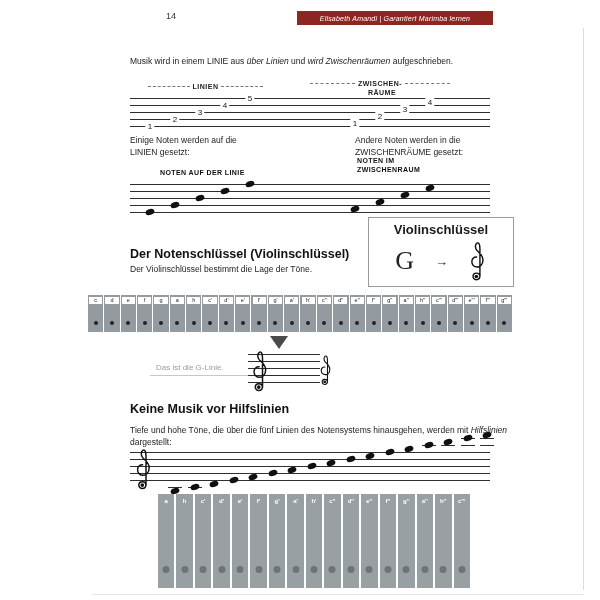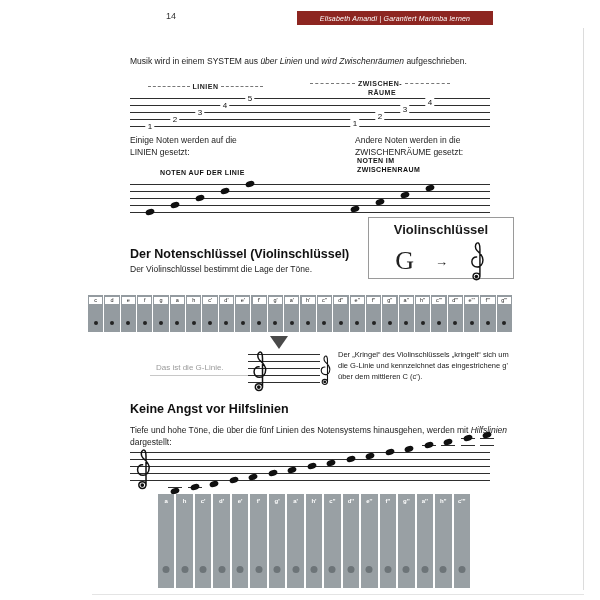--- a/index.html
+++ b/index.html
@@ -24,21 +24,21 @@
   .note { position:absolute; width:9px; height:6px; background:#101010; border-radius:50%;
           transform:translate(-50%,-50%) rotate(-18deg); }
   .ledger { position:absolute; width:14px; height:1px; background:#2e2e2e; transform:translateX(-50%); }
   .num { position:absolute; transform:translate(-50%,-50%); font-size:8px; background:#fff; padding:0 2.5px; color:#111; }
 
   .dashrow { display:flex; align-items:center; gap:3px; font-size:7px; font-weight:bold; letter-spacing:.5px; color:#222; }
   .dash { border-top:1px dashed #777; height:0; flex:1; min-width:12px; }
 
   .staff-caption { font-size:7px; font-weight:bold; letter-spacing:.4px; color:#111; }
 
-  .violin-box { left:368px; top:217px; width:146px; height:62px; border:1.5px solid #9a9a9a; background:#fff; }
+  .violin-box { left:368px; top:217px; width:146px; height:70px; border:1.5px solid #9a9a9a; background:#fff; }
   .violin-box .vb-title { display:block; text-align:center; font-size:13px; font-weight:bold; margin-top:4px; }
   .vb-row { display:flex; align-items:center; justify-content:space-around; padding:0 16px; margin-top:2px; }
   .g-letter { font-family:"Liberation Serif", serif; font-size:26px; color:#222; }
   .arrow { font-size:13px; color:#222; }
 
   .clef { display:block; }
 
   .kb { position:absolute; display:flex; }
   .kb-top { left:88px; top:295px; width:424px; height:37px; gap:1px; }
   .kb-top .key { flex:1; background:#949ba0; position:relative; display:flex; flex-direction:column; align-items:center; }
@@ -77,21 +77,21 @@
 
 <div class="page">
 
   <span class="abs page-number">14</span>
   <div class="abs header-bar">
     <span>Elisabeth Amandi  |  Garantiert Marimba lernen</span>
   </div>
 
 
   <p class="abs t" style="left:130px; top:56px; width:390px; white-space:nowrap;">
-    <span>Musik wird in einem SYSTEM aus </span><i>über Linien</i><span> und </span><i>wird Zwischenräumen</i><span> aufgeschrieben.</span>
+    <span>Musik wird in einem LINIE aus </span><i>über Linien</i><span> und </span><i>wird Zwischenräumen</i><span> aufgeschrieben.</span>
   </p>
 
   <div class="abs" style="left:130px; top:80px; width:360px; height:50px;">
     <div class="abs dashrow" style="left:18px; top:3px; width:115px;">
       <span class="dash"></span>
       <span>LINIEN</span>
       <span class="dash"></span>
     </div>
     <div class="abs dashrow" style="left:180px; top:0; width:140px;">
       <span class="dash"></span>
@@ -265,23 +265,22 @@
   <div class="abs gline-lead"></div>
   <div class="abs muted" style="left:156px; top:363px; font-size:8px;">Das ist die G-Linie.</div>
   <div class="staff" style="left:248px; top:354px; width:72px;"></div>
   <svg class="clef abs" style="left:251px; top:348px;" width="19" height="46" viewBox="0 0 28 80">
       <use href="#gclef"></use>
     </svg>
 
   <svg class="clef abs" style="left:319px; top:353px;" width="14" height="34" viewBox="0 0 28 80">
       <use href="#gclef"></use>
     </svg>
-  <p class="abs" style="left:338px; top:350px; width:172px; font-size:7.5px; line-height:1.45; color:#222;">Der „Kringel“ des Violinschlüssels „kringelt“ sich um die G-Linie und kennzeichnet das eingestrichene g' über dem mittleren C (c').</p>
-
-  <div class="abs h1" style="left:130px; top:402px;">Keine Angst vor Hilfslinien</div>
+
+  <div class="abs h1" style="left:130px; top:402px;">Keine Musik vor Hilfslinien</div>
   <p class="abs t" style="left:130px; top:425px; width:392px;">
     <span>Tiefe und hohe Töne, die über die fünf Linien des Notensystems hinausgehen, werden mit </span><i>Hilfslinien</i><span> dargestellt:</span>
   </p>
 
   <div class="staff" style="left:130px; top:452px; width:360px;">
     <div class="notes">
         <div class="ledger" style="left: 45px; top: 35px;"></div>
         <div class="note" style="left: 45px; top: 38.5px;"></div>
         <div class="ledger" style="left: 64.5px; top: 35px;"></div>
         <div class="note" style="left: 64.5px; top: 35px;"></div>

